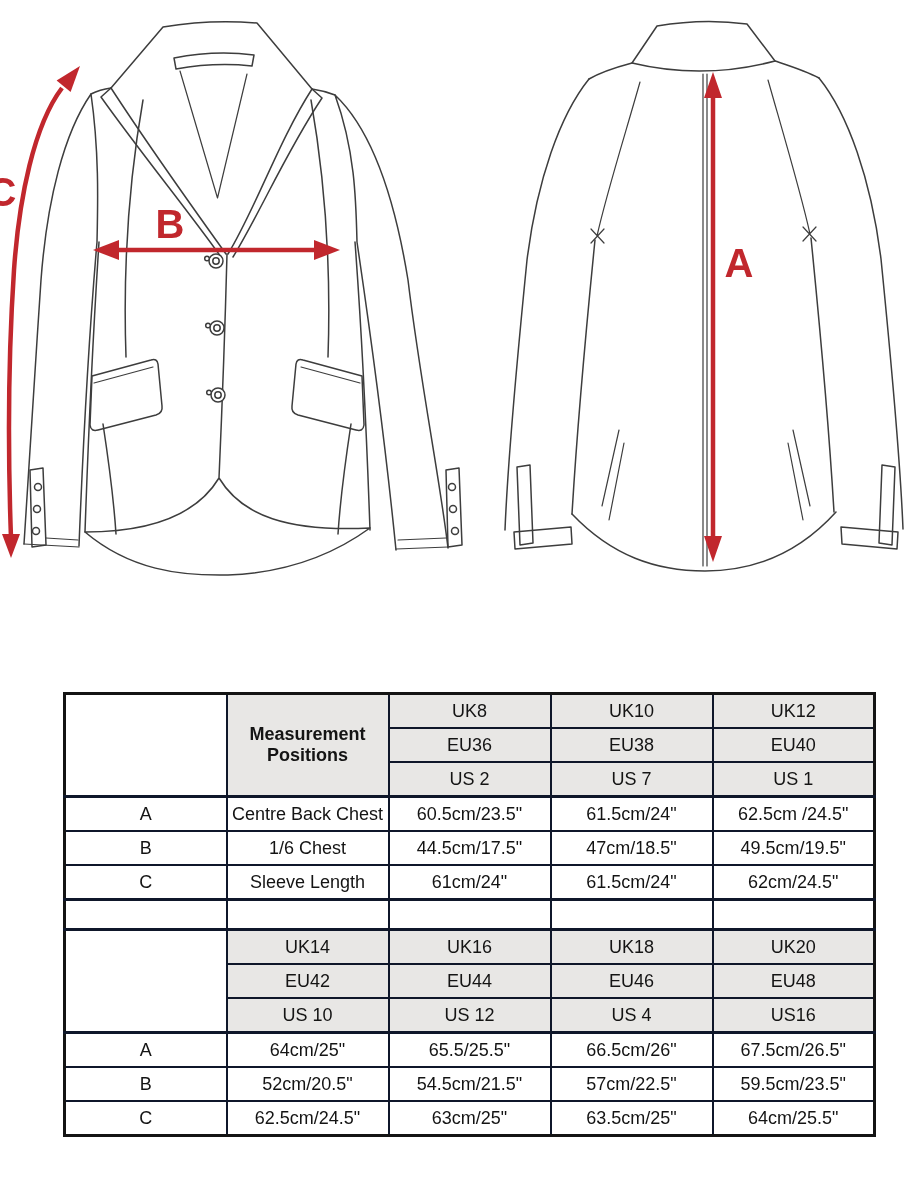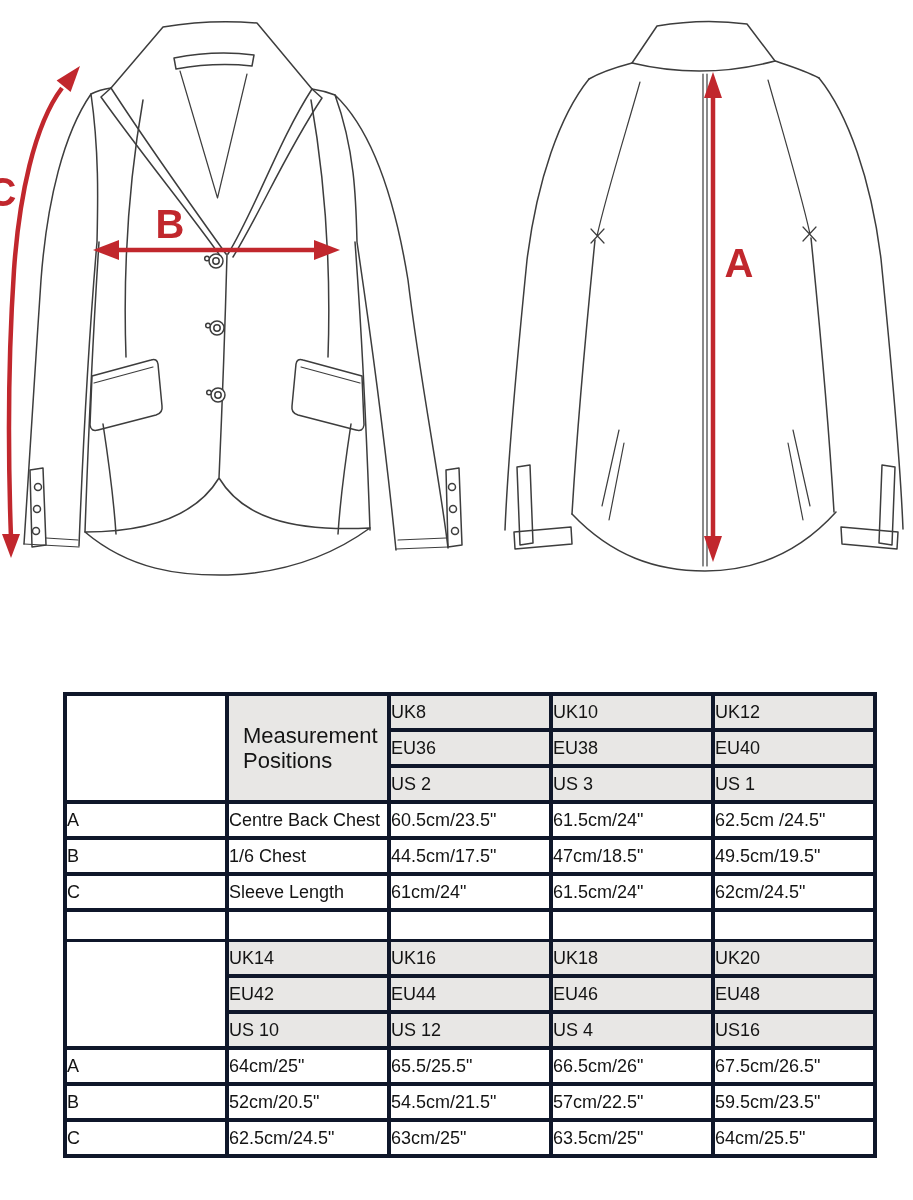--- a/index.html
+++ b/index.html
@@ -8,24 +8,24 @@
   .diagram-svg{position:absolute;left:0;top:0;display:block;}
   .garment{fill:none;stroke:#3d3d3d;stroke-width:1.5;stroke-linecap:round;stroke-linejoin:round;}
   .garment-fine{fill:none;stroke:#3d3d3d;stroke-width:1.2;stroke-linecap:round;stroke-linejoin:round;}
   .btn{fill:#ffffff;stroke:#3d3d3d;stroke-width:1.5;}
   .arrow-shaft{fill:none;stroke:#c1272d;stroke-width:4.5;stroke-linecap:butt;}
   .arrow-head{fill:#c1272d;stroke:none;}
   .meas-label{fill:#c1272d;font-size:40px;font-weight:600;font-family:"Liberation Sans",sans-serif;}
   .size-table{position:absolute;left:63px;top:692px;width:810px;
               border-collapse:collapse;table-layout:fixed;
               border:3px solid #141414;color:#141414;}
-  .size-table td{border:4px solid #0f172a;text-align:left;vertical-align:middle;
+  .size-table td{border:2px solid #0f172a;text-align:center;vertical-align:middle;
                  height:32px;padding:0;font-size:18px;line-height:1.15;}
   .size-table td.shade{background:#e8e7e5;}
-  .size-table td.mp{font-weight:normal;font-size:22px;padding:0 14px;}
+  .size-table td.mp{font-weight:bold;font-size:18px;padding:0 14px;}
   .size-table tr.sep td{border-top-width:3px;}
   .size-table tr.spacer td{border-top-width:3px;border-bottom-width:3px;height:27px;}
 </style>
 </head>
 <body>
 
 <div class="stage">
 
   <svg class="diagram-svg" width="913" height="660" viewBox="0 0 913 660" xmlns="http://www.w3.org/2000/svg">
 
@@ -173,21 +173,21 @@
         <td class="shade">UK10</td>
         <td class="shade">UK12</td>
       </tr>
       <tr>
         <td class="shade">EU36</td>
         <td class="shade">EU38</td>
         <td class="shade">EU40</td>
       </tr>
       <tr>
         <td class="shade">US 2</td>
-        <td class="shade">US 3</td>
+        <td class="shade">US 7</td>
         <td class="shade">US 1</td>
       </tr>
 
       <tr class="sep">
         <td>A</td>
         <td>Centre Back Chest</td>
         <td>60.5cm/23.5"</td>
         <td>61.5cm/24"</td>
         <td>62.5cm /24.5"</td>
       </tr>

